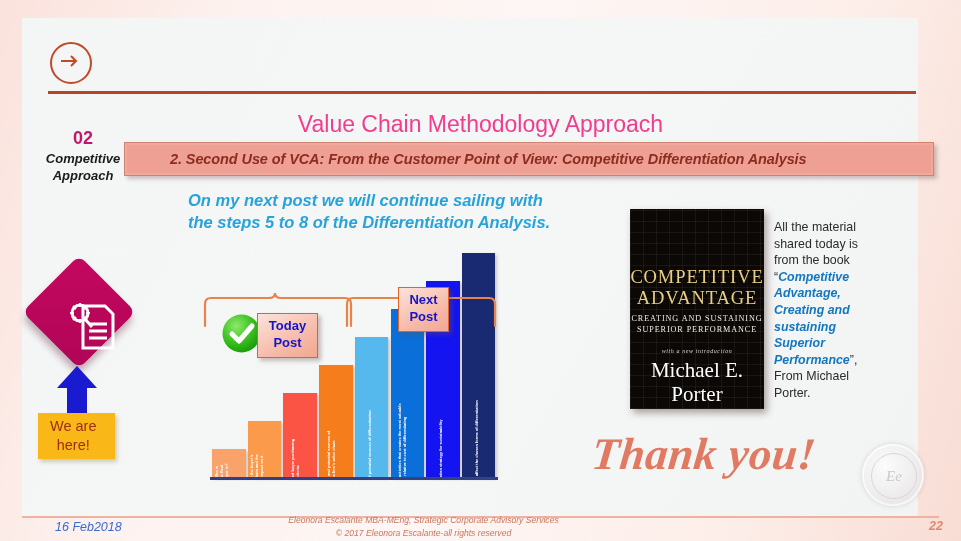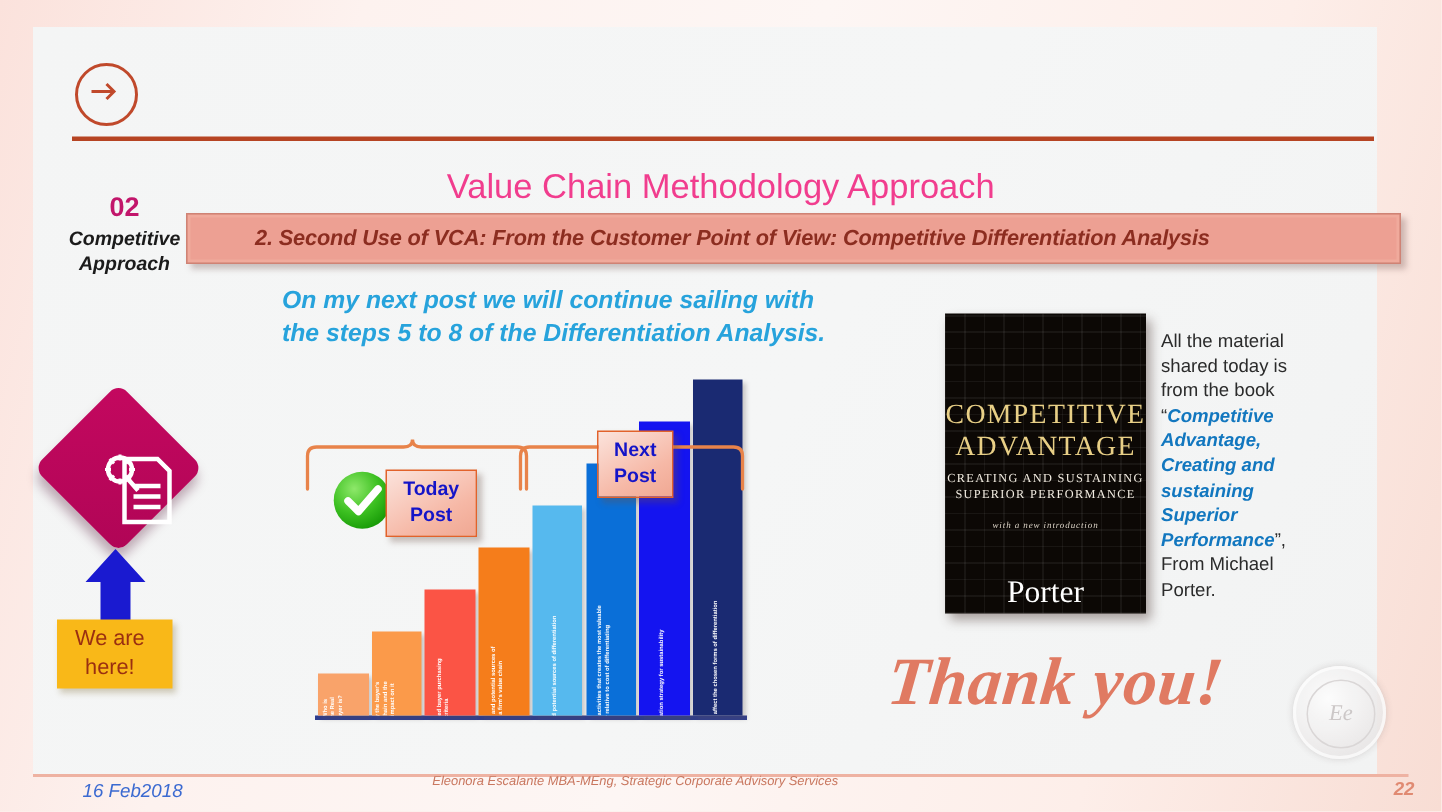--- a/index.html
+++ b/index.html
@@ -291,31 +291,32 @@
     <div class="t1">
       <span>COMPETITIVE</span><br>
       <span>ADVANTAGE</span>
     </div>
     <div class="t2">
       <span>CREATING AND SUSTAINING</span><br>
       <span>SUPERIOR PERFORMANCE</span>
     </div>
     <div class="t3">with a new introduction</div>
     <div class="t4">
-      <br>
+      <span>Michael E.</span><br>
       <span>Porter</span>
     </div>
   </div>
 
   <div class="note"><span>All the material shared today is from the book </span><span>“</span><b>Competitive Advantage, Creating and sustaining Superior Performance</b><span>”</span><span>, From Michael Porter.</span></div>
 
   <div class="thanks">Thank you!</div>
   <div class="seal">
     <div class="in">Ee</div>
   </div>
 
   <div class="foot-rule"></div>
   <div class="fdate">16 Feb2018</div>
   <div class="fcenter">
     <div>Eleonora Escalante MBA-MEng, Strategic Corporate Advisory Services</div>
+    <div>© 2017 Eleonora Escalante-all rights reserved</div>
   </div>
   <div class="fpage">22</div>
 </div>
 
 </body></html>

